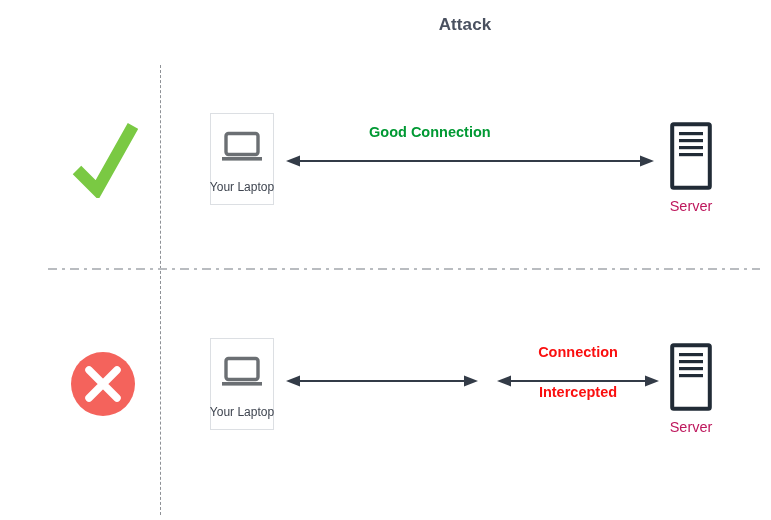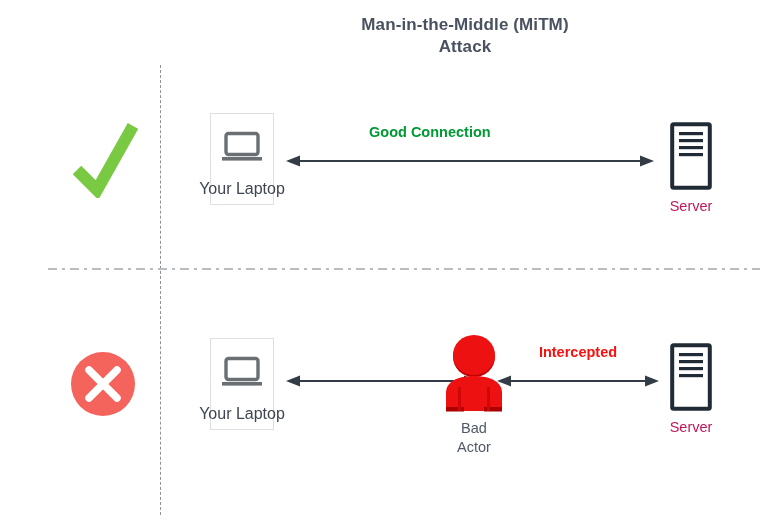--- a/index.html
+++ b/index.html
@@ -86,21 +86,21 @@
   }
   .laptop-box.top { left: 210px; top: 113px; }
   .laptop-box.bottom { left: 210px; top: 338px; }
   .laptop-icon {
     margin-top: 17px;
     width: 44px;
     height: 32px;
   }
   .laptop-label {
     margin-top: 17px;
-    font-size: 16px;
+    font-size: 12px;
     color: #3f4550;
     white-space: nowrap;
   }
 
   
   .server-node {
     position: absolute;
     width: 80px;
     text-align: center;
   }
@@ -171,21 +171,20 @@
     color: #fa0f0f;
     line-height: 20px;
   }
 </style>
 </head>
 <body>
 
 <div id="canvas">
 
   <div class="title">
-    <div>Man-in-the-Middle (MiTM)</div>
     <div>Attack</div>
   </div>
 
   <div class="v-divider"></div>
 
   <div class="h-divider-dots"></div>
 
   <svg class="check-mark" viewBox="0 0 66 80">
     <path d="M5 52 L25 72 L61 8" fill="none" stroke="#7ac943" stroke-width="12" stroke-linecap="butt" stroke-linejoin="miter"></path>
   </svg>
@@ -235,37 +234,23 @@
     <polygon points="0,9 14,3.6 14,14.4" fill="#333b47"></polygon>
     <polygon points="192,9 178,3.6 178,14.4" fill="#333b47"></polygon>
   </svg>
 
   <svg class="arrow right-leg" viewBox="0 0 162 18" preserveAspectRatio="none">
     <line x1="11" y1="9" x2="151" y2="9" stroke="#333b47" stroke-width="2"></line>
     <polygon points="0,9 14,3.6 14,14.4" fill="#333b47"></polygon>
     <polygon points="162,9 148,3.6 148,14.4" fill="#333b47"></polygon>
   </svg>
 
-  <div class="actor-node">
-    <svg class="actor-icon" viewBox="0 0 62 78">
-      <ellipse cx="31" cy="22" rx="21" ry="20" fill="#c00000"></ellipse>
-      <ellipse cx="31" cy="20" rx="21" ry="20" fill="#ee1111"></ellipse>
-      <path d="M3 76 L3 58 C3 47 14 41 31 41 C48 41 59 47 59 58 L59 76 Z" fill="#ee1111"></path>
-      <rect x="3" y="72" width="18" height="4.5" fill="#aa0000"></rect>
-      <rect x="41" y="72" width="18" height="4.5" fill="#aa0000"></rect>
-      <rect x="15" y="52" width="3" height="24" fill="#d10707"></rect>
-      <rect x="44" y="52" width="3" height="24" fill="#d10707"></rect>
-    </svg>
-    <div class="actor-label">
-      <div>Bad</div>
-      <div>Actor</div>
-    </div>
-  </div>
 
   <div class="conn-label bad">
+    <div>Connection</div>
     <div>Intercepted</div>
   </div>
 
   <div class="server-node bottom">
     <svg class="server-icon" viewBox="0 0 42 68">
       <rect x="2.2" y="2.2" width="37.6" height="63.6" rx="1.5" ry="1.5" fill="#ffffff" stroke="#212b36" stroke-width="4"></rect>
       <rect x="9" y="10" width="24" height="3.2" fill="#212b36"></rect>
       <rect x="9" y="17" width="24" height="3.2" fill="#212b36"></rect>
       <rect x="9" y="24" width="24" height="3.2" fill="#212b36"></rect>
       <rect x="9" y="31" width="24" height="3.2" fill="#212b36"></rect>

